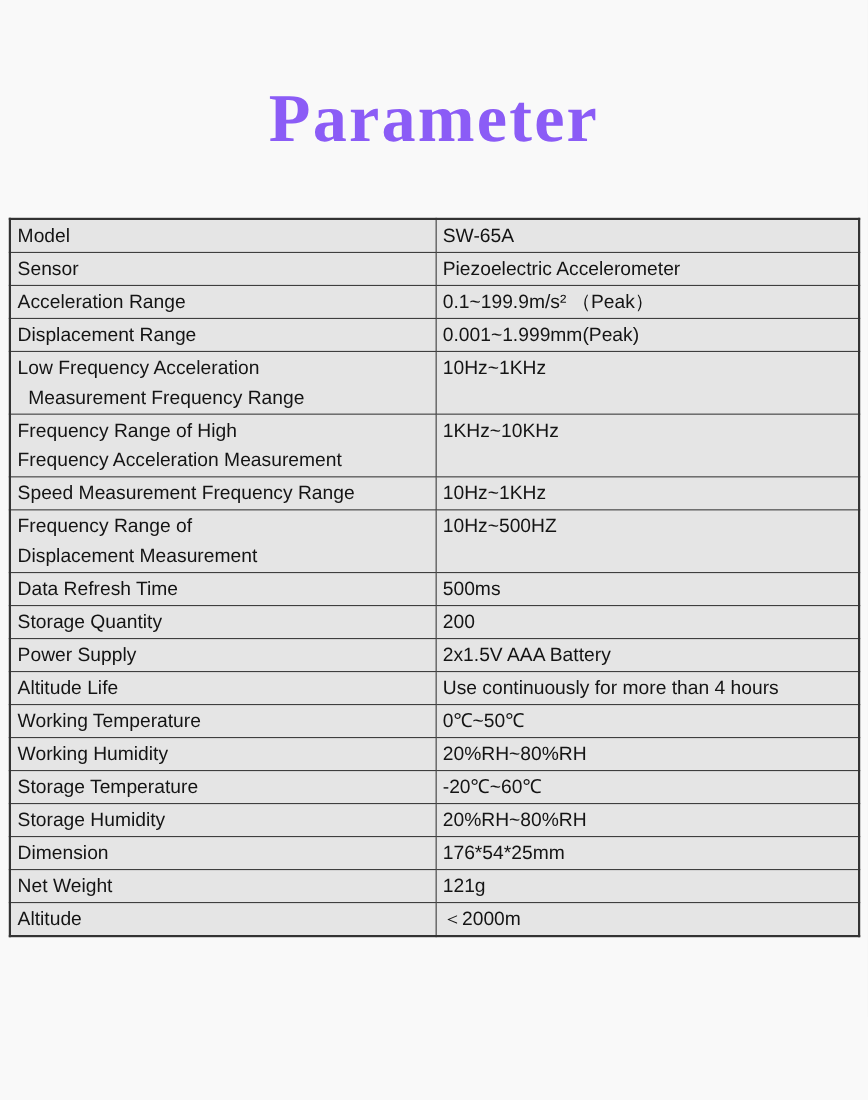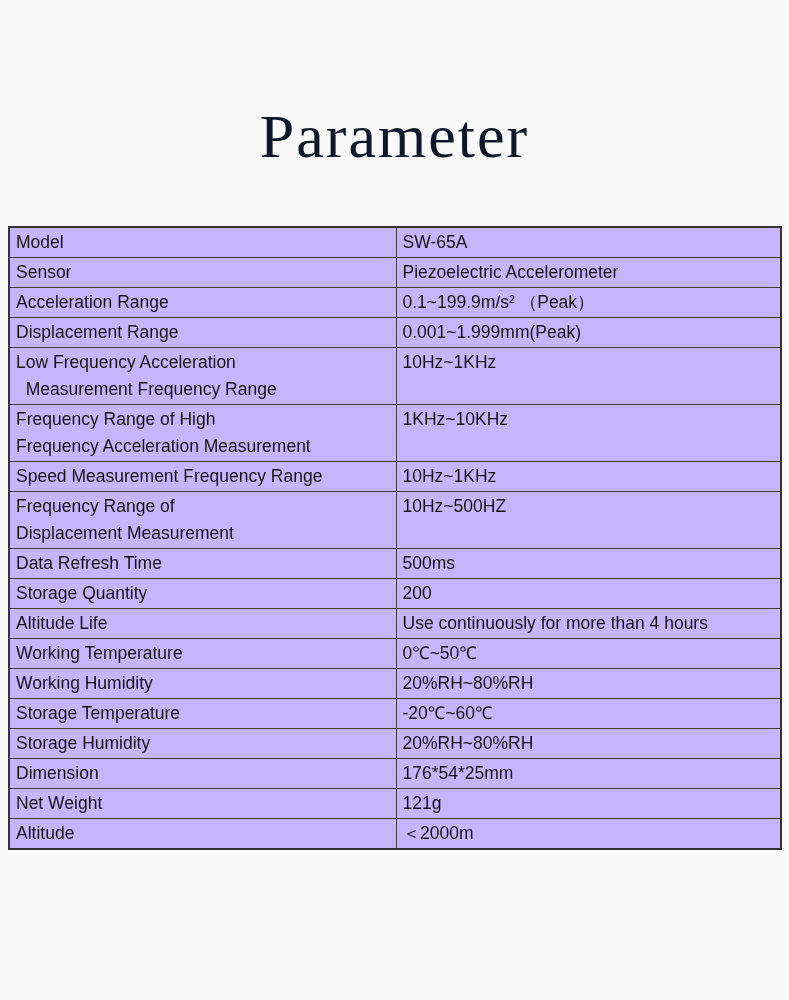--- a/index.html
+++ b/index.html
@@ -14,36 +14,36 @@
     color: #141414;
     overflow: hidden;
   }
   .page {
     width: 789px;
     height: 1000px;
     position: relative;
   }
   .title {
     font-family: "Liberation Serif", serif;
-    font-weight: 400;
+    font-weight: 700;
     font-size: 62px;
-    color: #0f172a;
+    color: #8b5cf6;
     text-align: center;
     margin: 0;
-    padding-top: 102px;
+    padding-top: 74px;
     letter-spacing: 2px;
     line-height: 1.1;
   }
   table.spec-table {
     border-collapse: collapse;
     table-layout: fixed;
     width: 772px;
     margin: 56px 20px 0 8px;
     border: 2px solid #333333;
-    background: #c4b5fd;
+    background: #e5e5e5;
   }
   table.spec-table col.c-label { width: 387px; }
   table.spec-table col.c-value { width: 385px; }
   table.spec-table td {
     border: 1.5px solid #3e3e3e;
     font-size: 17.5px;
     line-height: 27px;
     padding: 1px 6px 1px 6px;
     vertical-align: top;
     white-space: nowrap;
@@ -121,20 +121,26 @@
           <td class="value-cell">500ms</td>
         </tr>
         <tr>
           <td class="label-cell">
             <div class="label-line">Storage Quantity</div>
           </td>
           <td class="value-cell">200</td>
         </tr>
         <tr>
           <td class="label-cell">
+            <div class="label-line">Power Supply</div>
+          </td>
+          <td class="value-cell">2x1.5V AAA Battery</td>
+        </tr>
+        <tr>
+          <td class="label-cell">
             <div class="label-line">Altitude Life</div>
           </td>
           <td class="value-cell">Use continuously for more than 4 hours</td>
         </tr>
         <tr>
           <td class="label-cell">
             <div class="label-line">Working Temperature</div>
           </td>
           <td class="value-cell">0℃~50℃</td>
         </tr>

